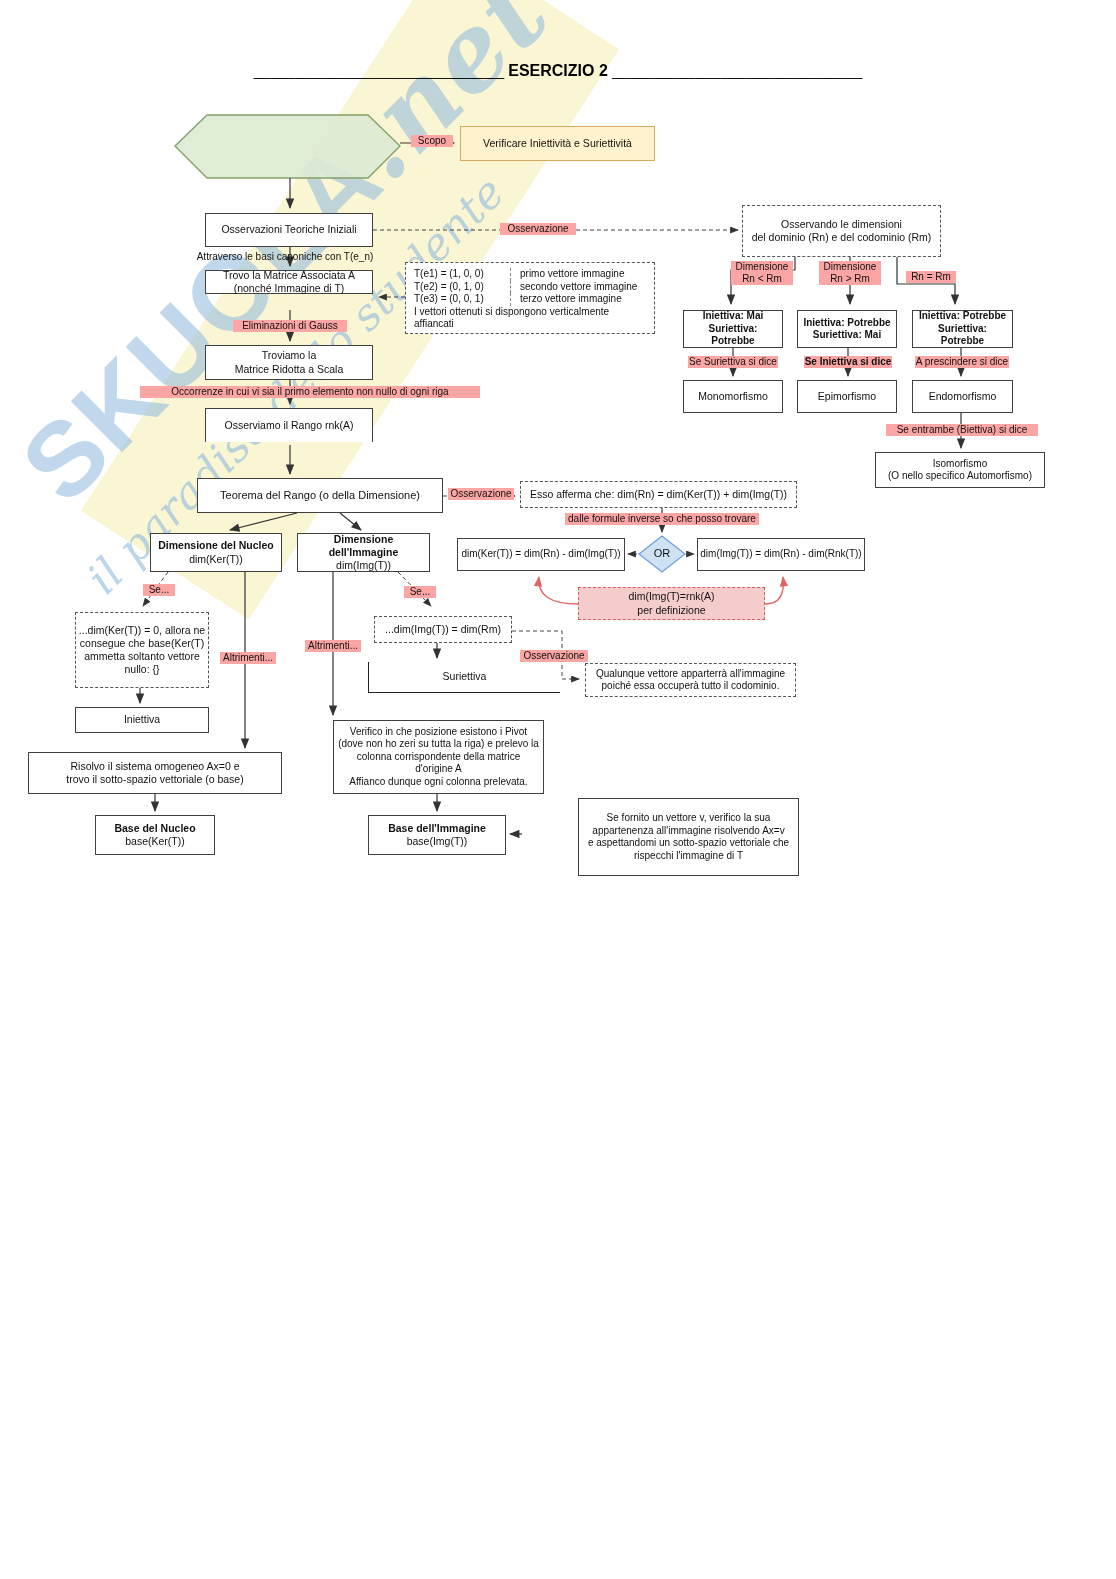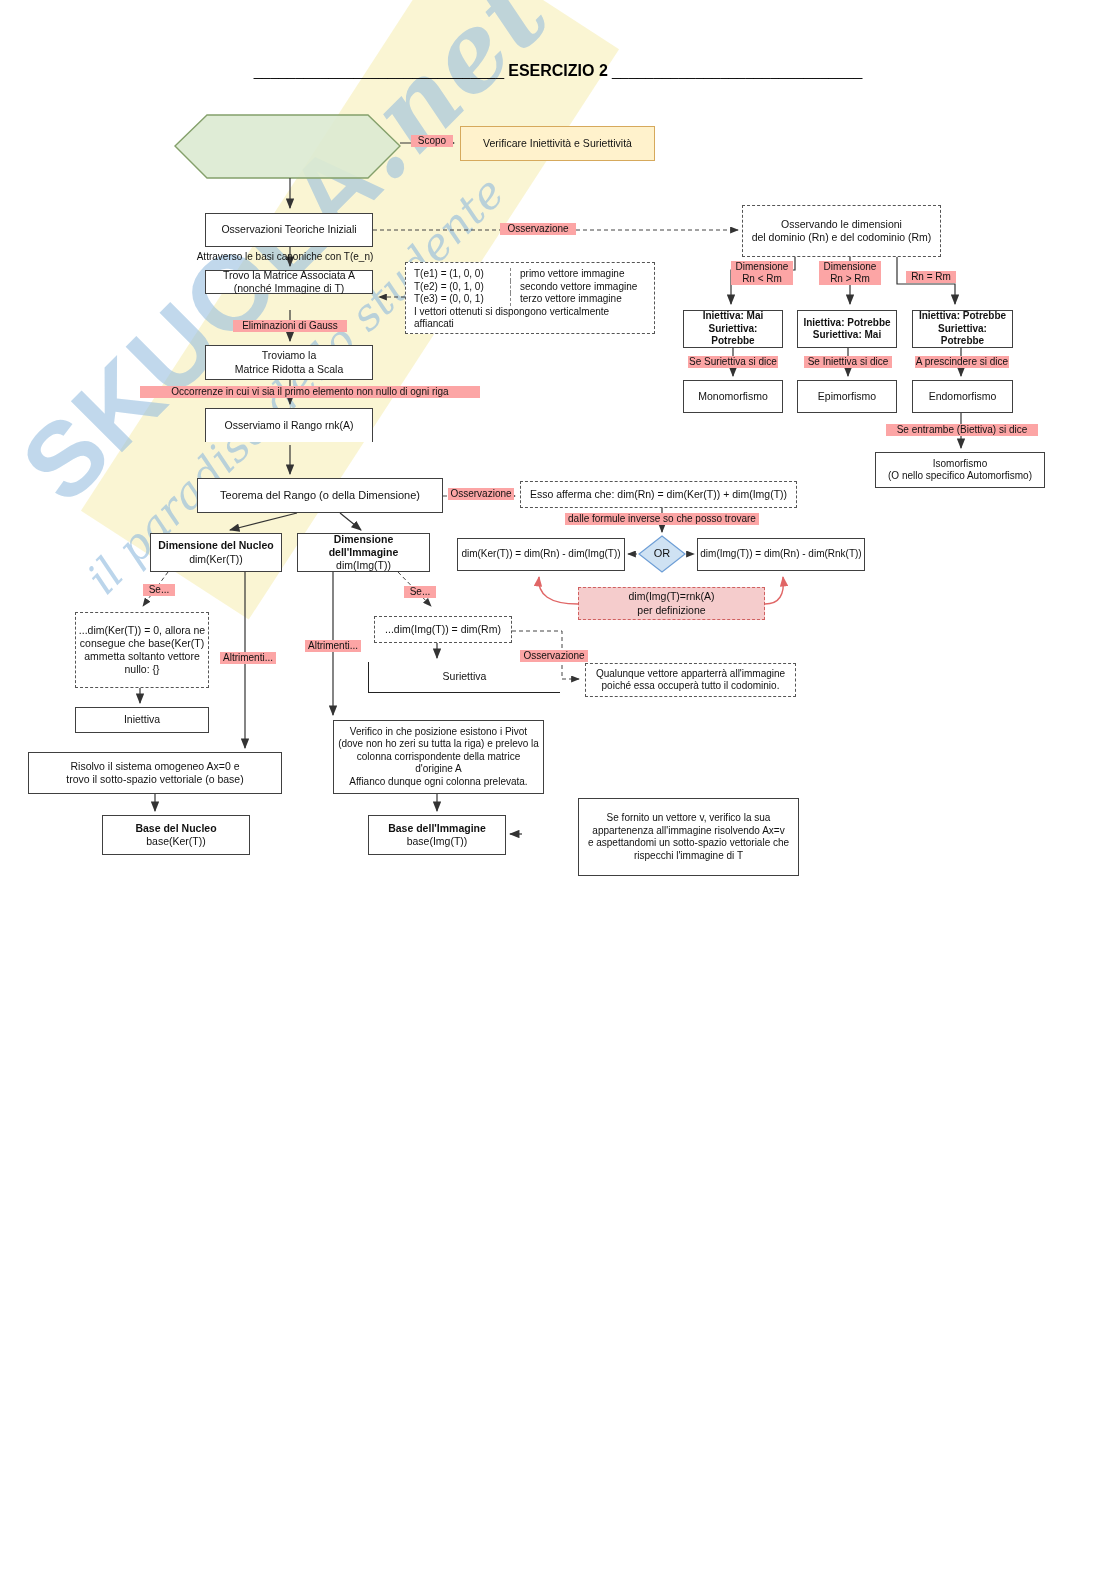--- a/index.html
+++ b/index.html
@@ -179,21 +179,21 @@
     <div>nullo: {}</div>
   </div>
   <div class="lbl" style="left:220px;top:652px;width:56px;">Altrimenti...</div>
   <div class="box" style="left:75px;top:707px;width:134px;height:26px;">
       <div>Iniettiva</div>
     </div>
   <div class="box" style="left:28px;top:752px;width:254px;height:42px;">
     <div>Risolvo il sistema omogeneo Ax=0 e</div>
     <div>trovo il sotto-spazio vettoriale (o base)</div>
   </div>
-  <div class="box" style="left:102px;top:815px;width:148px;height:40px;">
+  <div class="box" style="left:95px;top:815px;width:120px;height:40px;">
     <div class="bold">Base del Nucleo</div>
     <div>base(Ker(T))</div>
   </div>
 
   <div class="lbl" style="left:404px;top:586px;width:32px;">Se...</div>
   <div class="box dashedbox" style="left:374px;top:616px;width:138px;height:27px;">
       <div>...dim(Img(T)) = dim(Rm)</div>
     </div>
   <div class="lbl" style="left:305px;top:640px;width:56px;">Altrimenti...</div>
   <div class="box lopen" style="left:368px;top:662px;width:192px;height:31px;">
@@ -243,21 +243,21 @@
   <div class="box" style="left:797px;top:310px;width:100px;height:38px;font-size:10px;">
     <div class="bold">Iniettiva: Potrebbe</div>
     <div class="bold">Suriettiva: Mai</div>
   </div>
   <div class="box" style="left:912px;top:310px;width:101px;height:38px;font-size:10px;">
     <div class="bold">Iniettiva: Potrebbe</div>
     <div class="bold">Suriettiva: Potrebbe</div>
   </div>
 
   <div class="lbl" style="left:688px;top:356px;width:90px;">Se Suriettiva si dice</div>
-  <div class="lbl" style="left:804px;top:356px;width:88px;">Se Iniettiva si dice</div>
+  <div class="lbl" style="left:804px;top:356px;width:88px;font-weight:bold;">Se Iniettiva si dice</div>
   <div class="lbl" style="left:915px;top:356px;width:94px;">A prescindere si dice</div>
 
   <div class="box" style="left:683px;top:380px;width:100px;height:33px;">
       <div>Monomorfismo</div>
     </div>
   <div class="box" style="left:797px;top:380px;width:100px;height:33px;">
       <div>Epimorfismo</div>
     </div>
   <div class="box" style="left:912px;top:380px;width:101px;height:33px;">
       <div>Endomorfismo</div>

